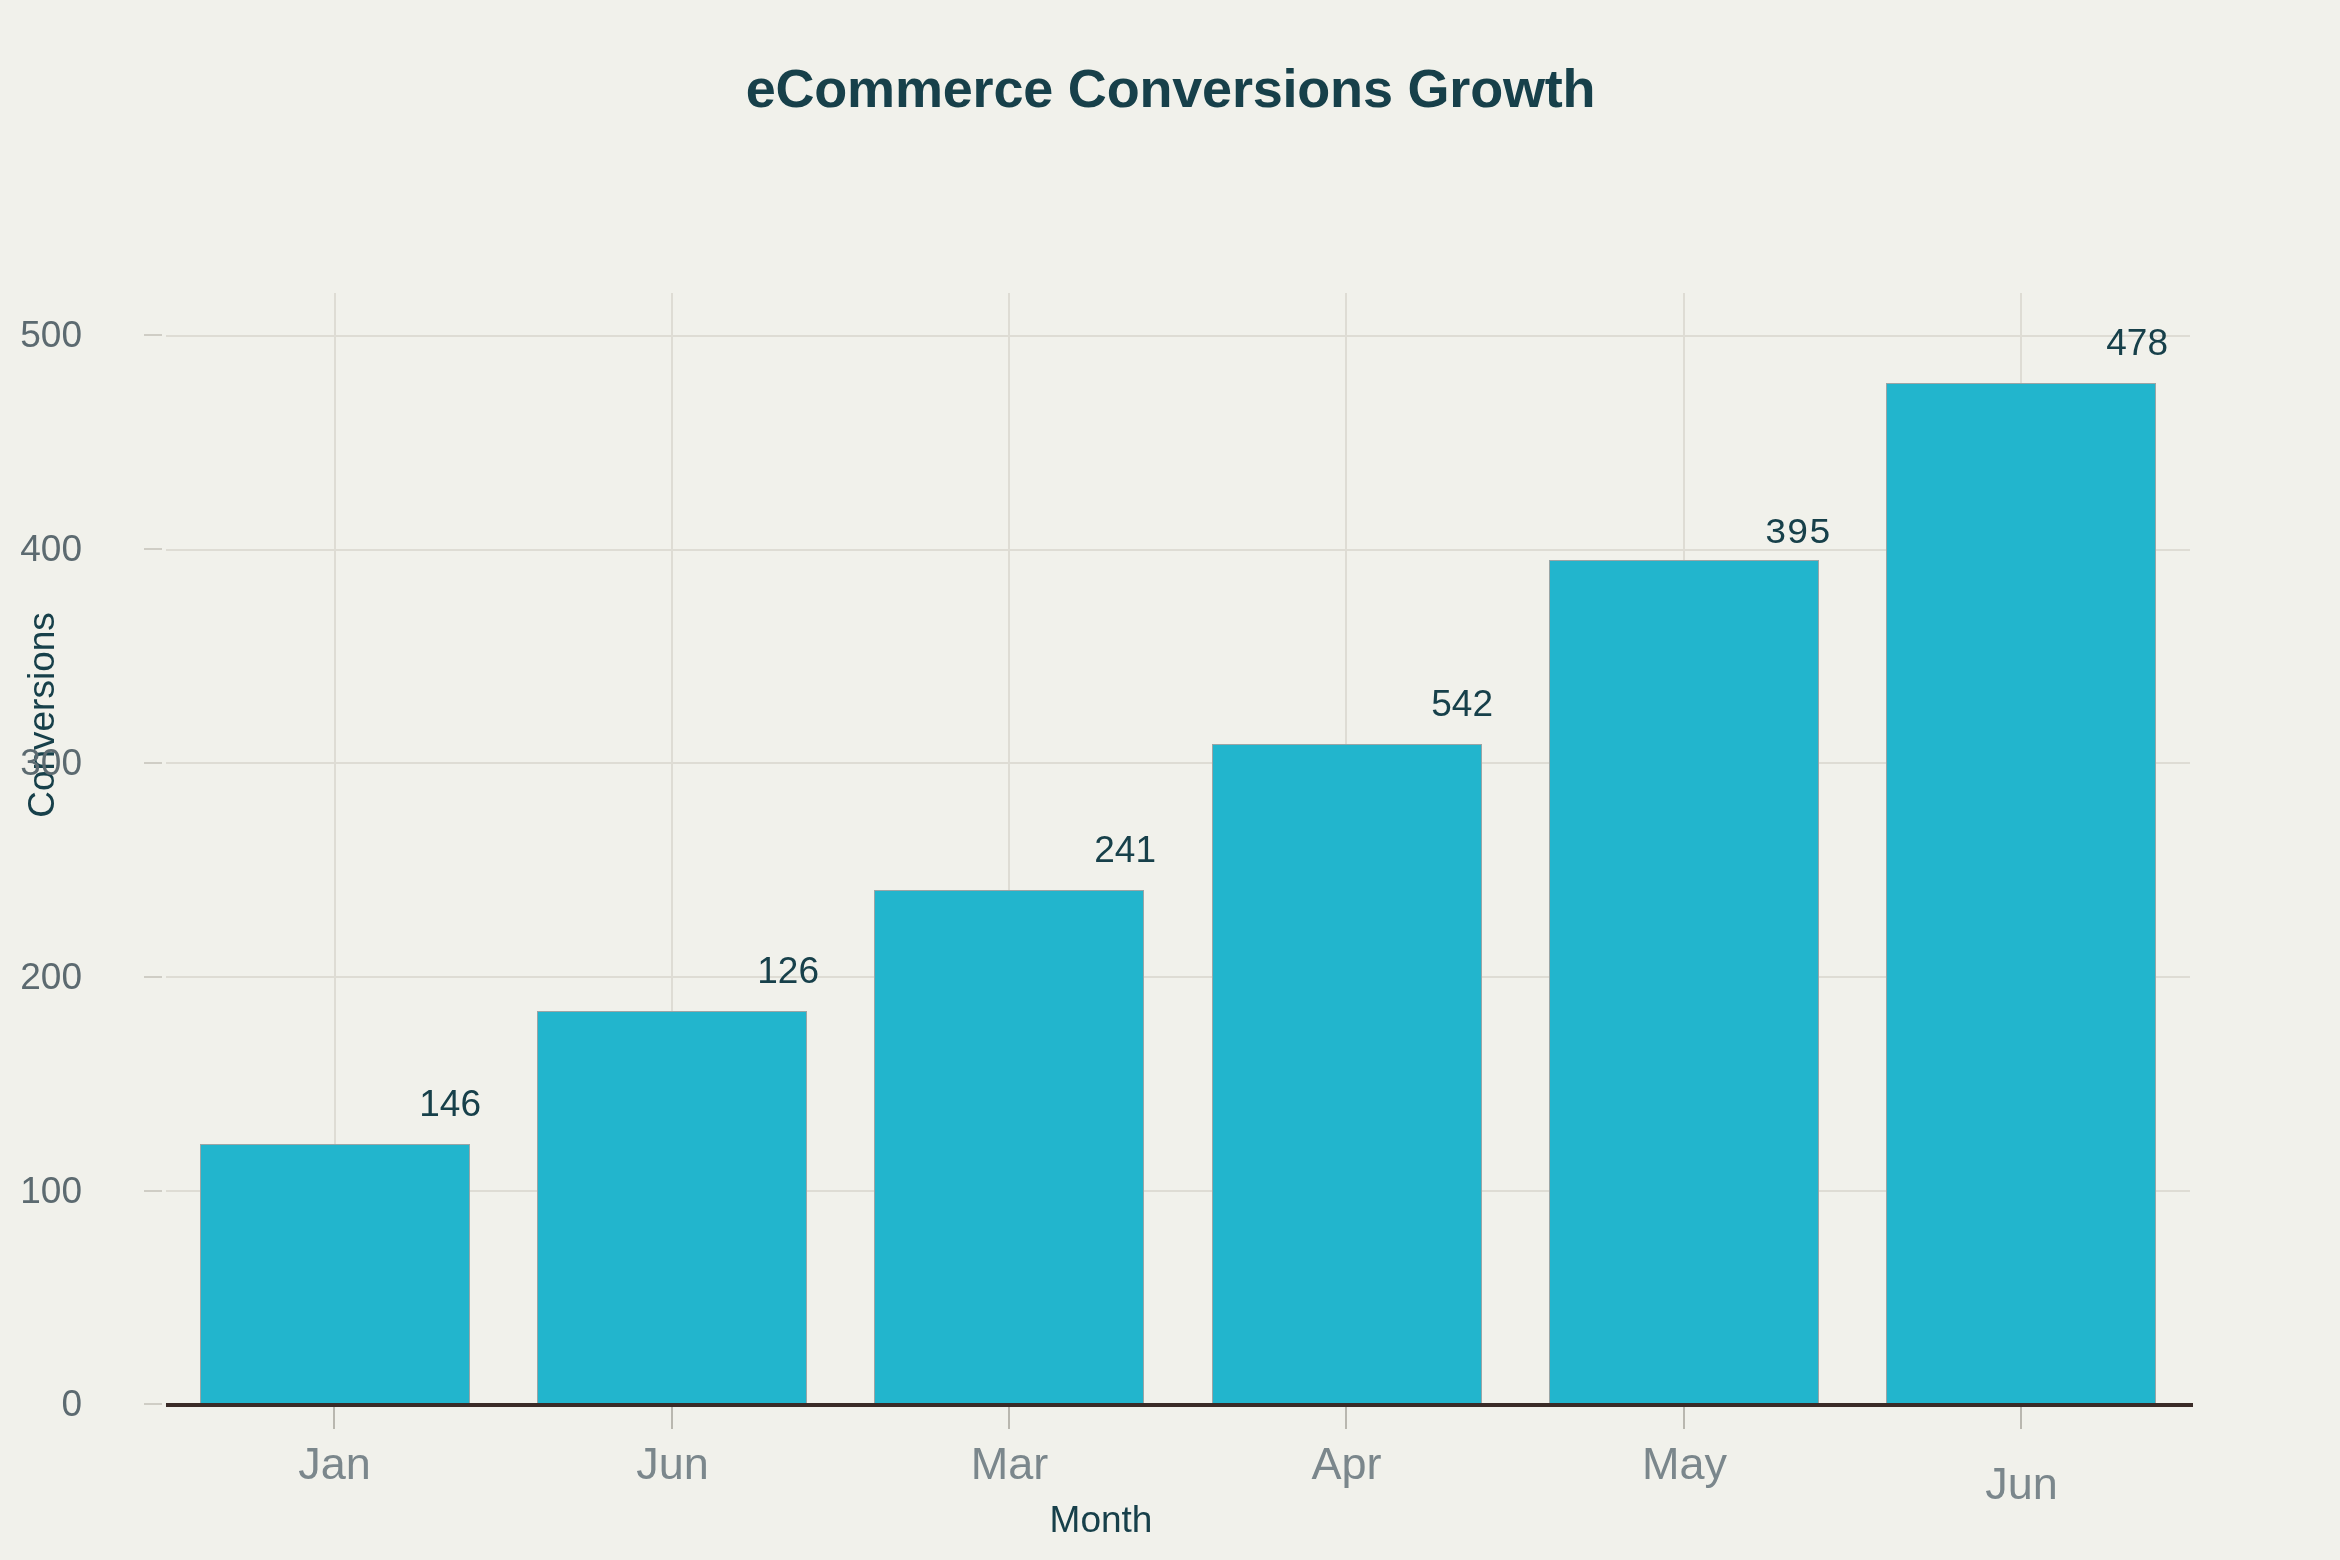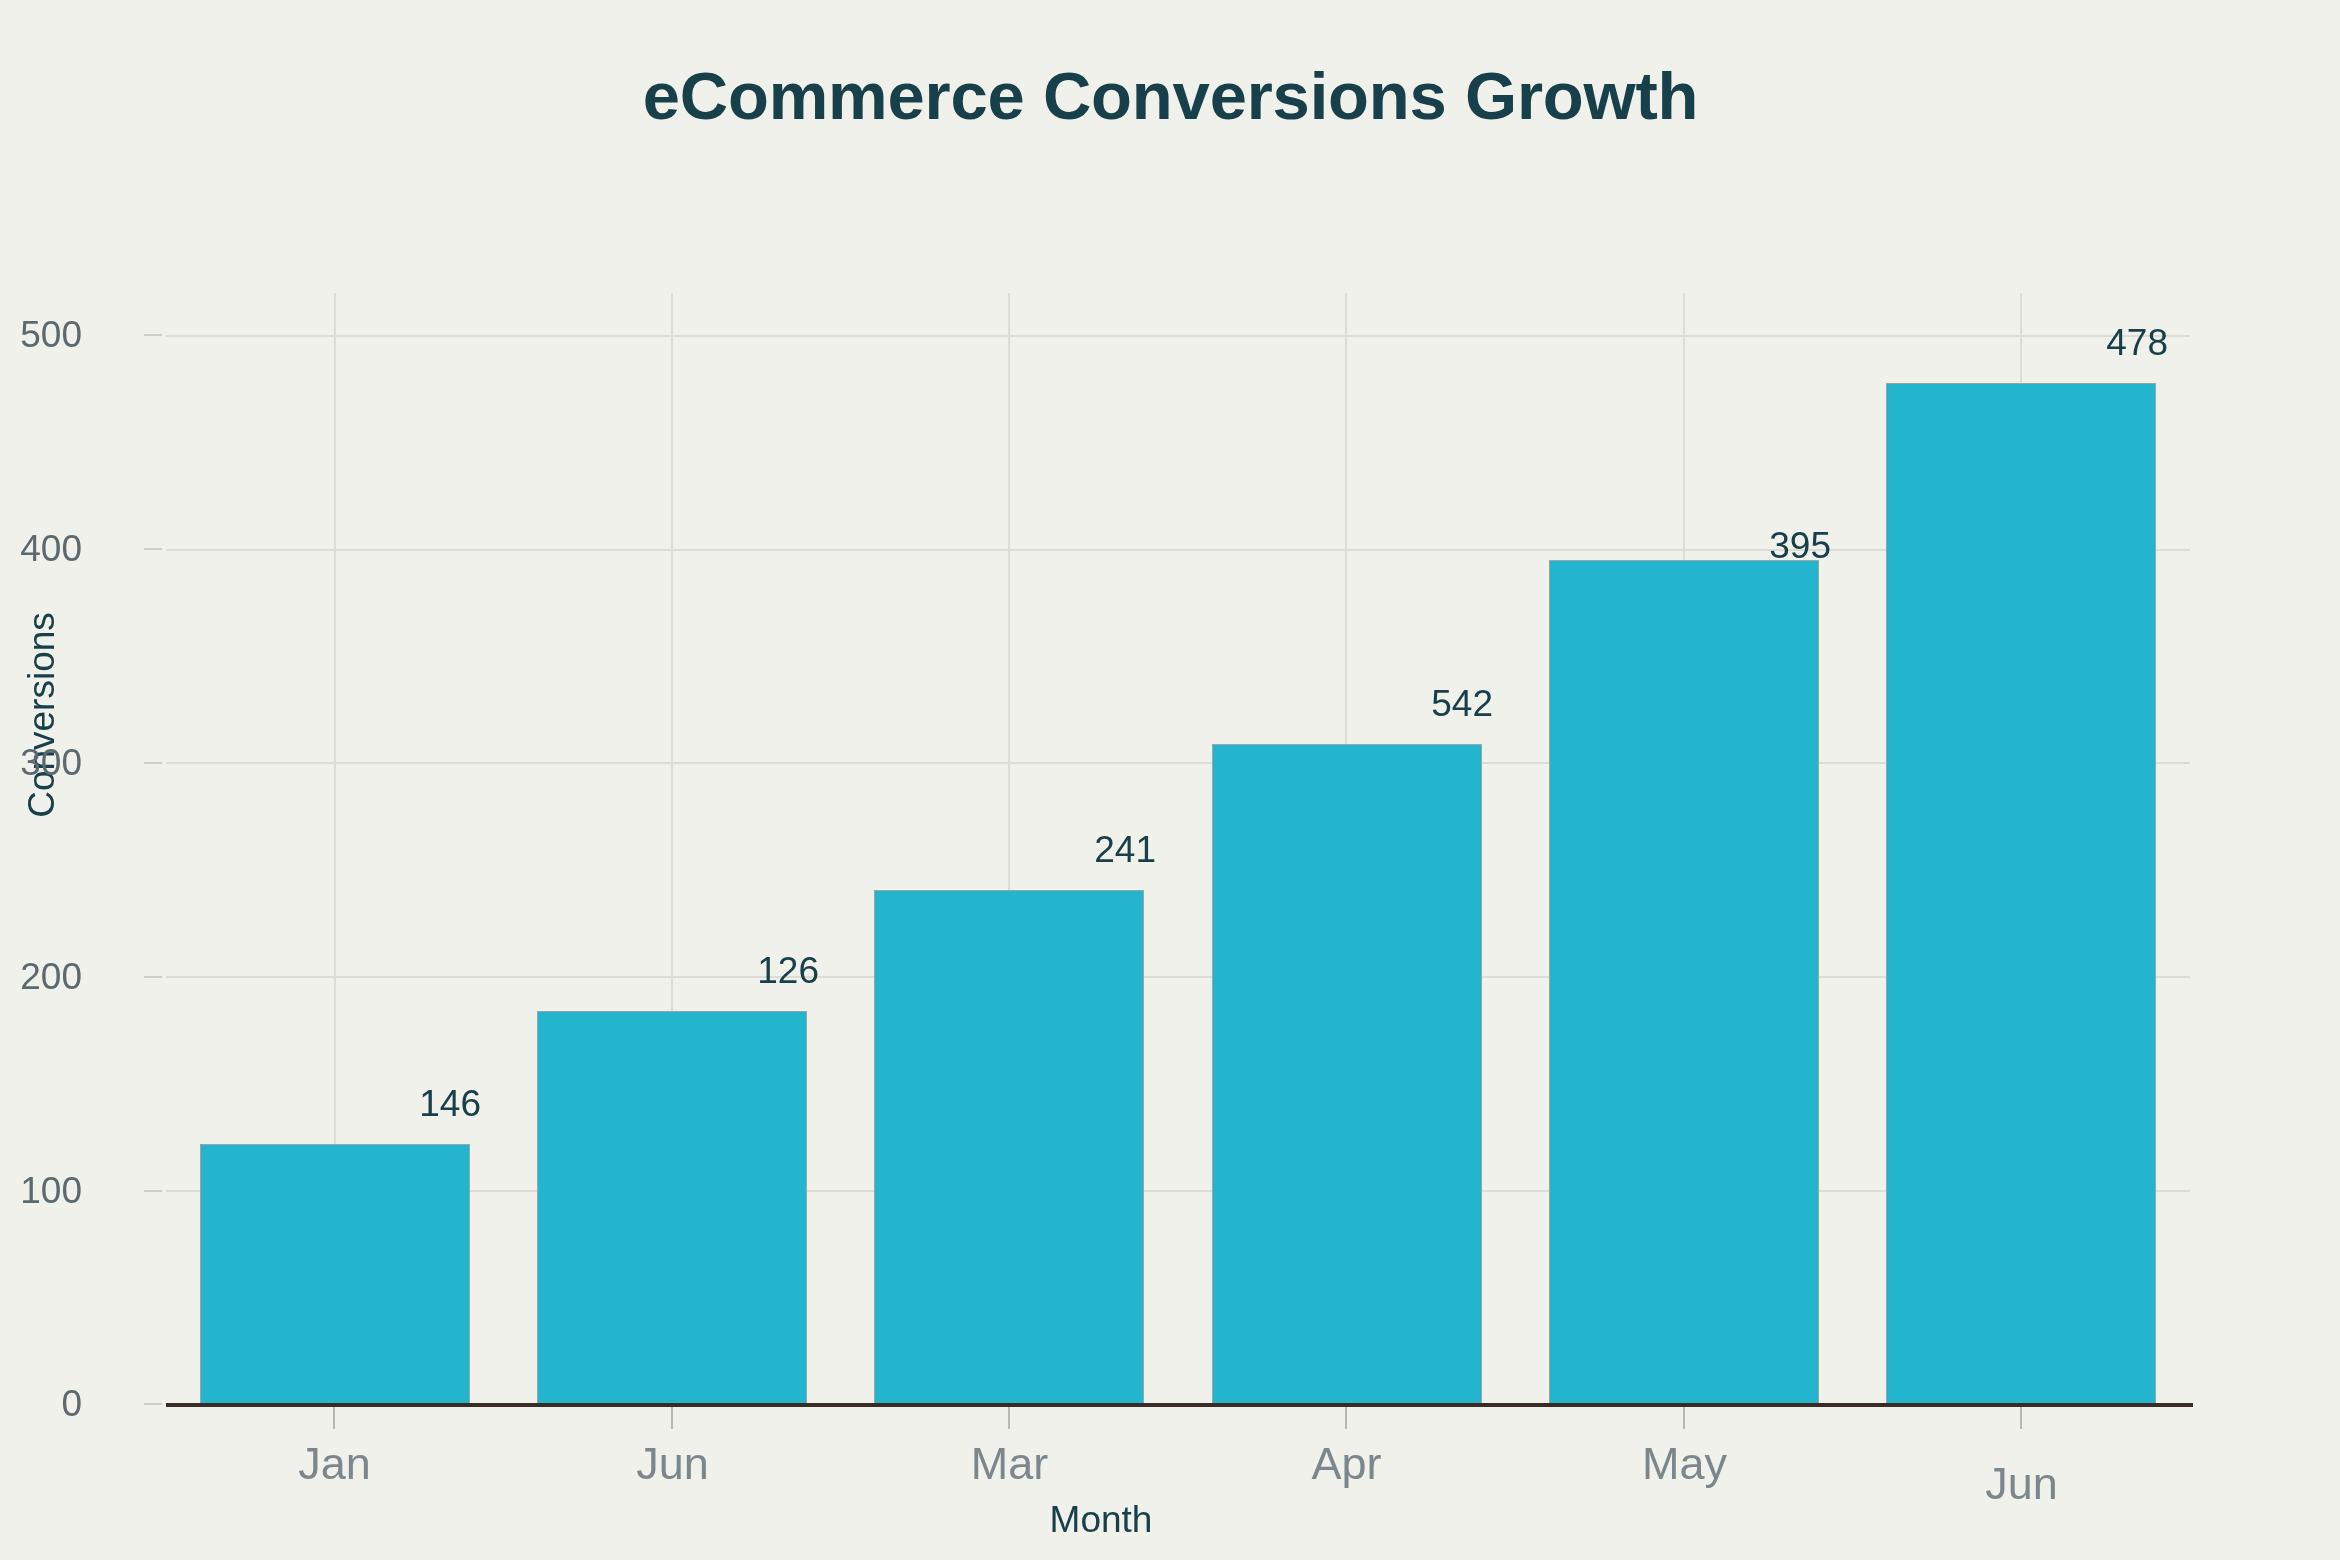--- a/index.html
+++ b/index.html
@@ -21,21 +21,21 @@
     background: #f1f1eb;
   }
 
   
   #chart-title {
     position: absolute;
     left: 0;
     top: 57px;
     width: 2341px;
     text-align: center;
-    font-size: 67px;
+    font-size: 54px;
     font-weight: bold;
     color: #17404a;
     letter-spacing: -0.2px;
     white-space: nowrap;
   }
 
   
   #ylabel {
     position: absolute;
     left: -105px;
@@ -214,18 +214,18 @@
       <div class="xtick-label" style="left: 1684px;">May</div>
       <div class="xtick-mark" style="left: 1683px;"></div>
       <div class="xtick-label" style="left: 2021px; margin-top: 20px;">Jun</div>
       <div class="xtick-mark" style="left: 2020px;"></div>
     </div>
   <div id="valuelabels">
       <div class="bar-value" style="left: 334px; top: 1083px;">146</div>
       <div class="bar-value" style="left: 672px; top: 950px;">126</div>
       <div class="bar-value" style="left: 1009px; top: 829px;">241</div>
       <div class="bar-value" style="left: 1346px; top: 683px;">542</div>
-      <div class="bar-value" style="left: 1684px; top: 525px;">395</div>
+      <div class="bar-value" style="left: 1684px; top: 512px; font-family: Liberation Mono, monospace;">395</div>
       <div class="bar-value" style="left: 2021px; top: 322px;">478</div>
     </div>
 
 </div>
 
 
 </body></html>

